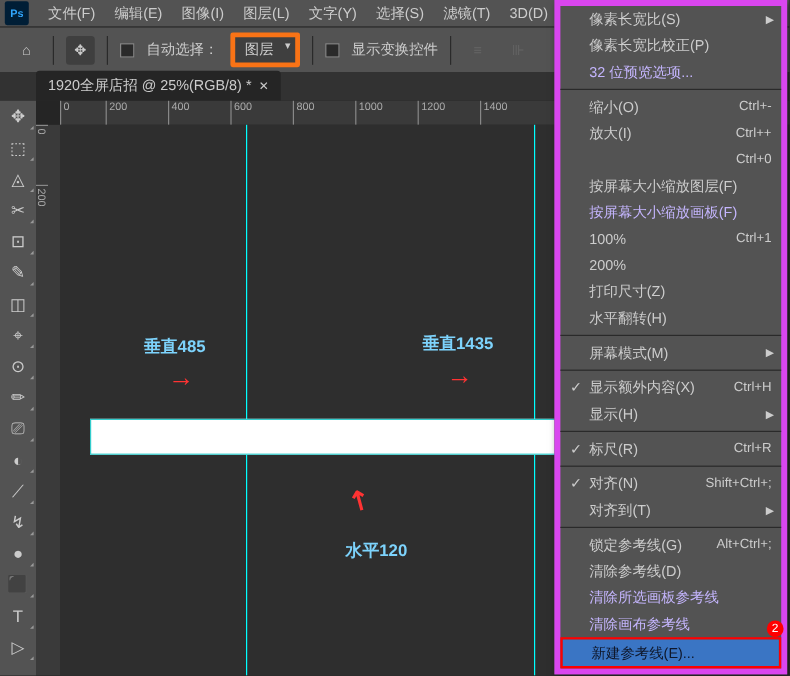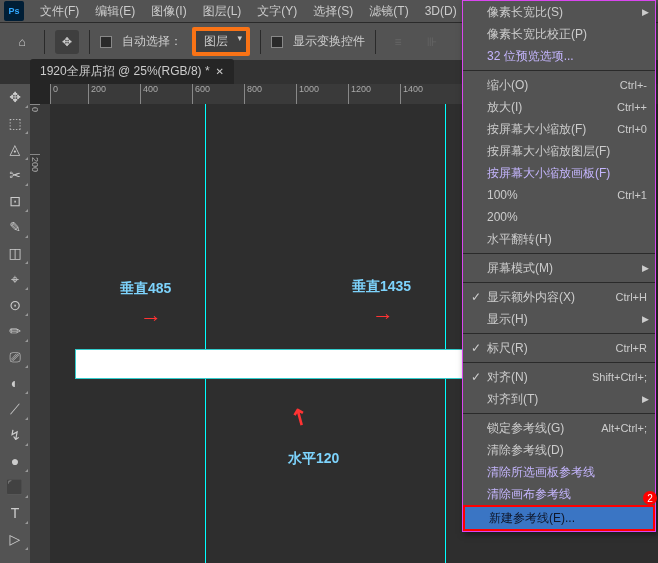--- a/index.html
+++ b/index.html
@@ -34,21 +34,21 @@
   .guide-v { position: absolute; top: 0; bottom: 0; width: 1px; background: #0ff; }
   
   .label-red { color: #7dd3fc; font-size: 14px; font-weight: bold; position: absolute; }
   .arrow-r::after { content: "→"; color: #ff3333; font-size: 22px; font-weight: bold; display: block; margin-top: 4px; margin-left: 20px; }
   .arrow-u { color: #ff3333; font-size: 22px; font-weight: bold; position: absolute; transform: rotate(-60deg); }
   
   .toolbar-left { position: absolute; left: 0; top: 84px; width: 30px; bottom: 0; background: #535353; display: flex; flex-direction: column; }
   .tool { width: 30px; height: 26px; display: flex; align-items: center; justify-content: center; color: #ccc; font-size: 14px; position: relative; }
   .tool-corner { position: absolute; right: 2px; bottom: 2px; width: 0; height: 0; border-right: 3px solid #999; border-top: 3px solid transparent; }
   
-  .context-menu { position: absolute; right: 2px; top: 0; width: 194px; background: #535353; border: 1px solid #d946ef; box-shadow: 2px 2px 6px rgba(0,0,0,0.5); z-index: 10; }
+  .context-menu { position: absolute; right: 2px; top: 0; width: 194px; background: #535353; border: 5px solid #d946ef; box-shadow: 2px 2px 6px rgba(0,0,0,0.5); z-index: 10; }
   .menu-row { height: 22px; display: flex; align-items: center; padding: 0 8px 0 24px; cursor: default; position: relative; font-size: 12px; }
   .menu-row.disabled { color: #c4b5fd; }
   .menu-shortcut { margin-left: auto; font-size: 11px; }
   .menu-sep { height: 1px; background: #2a2a2a; margin: 3px 0; }
   .submenu-arrow { position: absolute; right: 6px; font-size: 9px; }
   .checkmark { position: absolute; left: 8px; }
   .menu-row.highlighted-row { background: #3a75c4; color: #0f172a; }
   .red-box-menu { border: 2px solid #ff0000; position: relative; }
   .badge-2 { position: absolute; right: -4px; top: -16px; background: #ff0000; color: #fff; width: 14px; height: 14px; border-radius: 50%; font-size: 10px; display: flex; align-items: center; justify-content: center; z-index: 5; }
 </style>
@@ -206,30 +206,30 @@
   <div class="menu-sep"></div>
   <div class="menu-row">
       <span>缩小(O)</span>
       <span class="menu-shortcut">Ctrl+-</span>
     </div>
   <div class="menu-row">
       <span>放大(I)</span>
       <span class="menu-shortcut">Ctrl++</span>
     </div>
   <div class="menu-row">
-      <span>按屏幕大小缩放(F)</span>
       <span class="menu-shortcut">Ctrl+0</span>
     </div>
   <div class="menu-row">按屏幕大小缩放图层(F)</div>
   <div class="menu-row disabled">按屏幕大小缩放画板(F)</div>
   <div class="menu-row">
       <span>100%</span>
       <span class="menu-shortcut">Ctrl+1</span>
     </div>
   <div class="menu-row">200%</div>
+  <div class="menu-row">打印尺寸(Z)</div>
   <div class="menu-row">水平翻转(H)</div>
   <div class="menu-sep"></div>
   <div class="menu-row">
       <span>屏幕模式(M)</span>
       <span class="submenu-arrow">▶</span>
     </div>
   <div class="menu-sep"></div>
   <div class="menu-row">
       <span class="checkmark">✓</span>
       <span>显示额外内容(X)</span>

